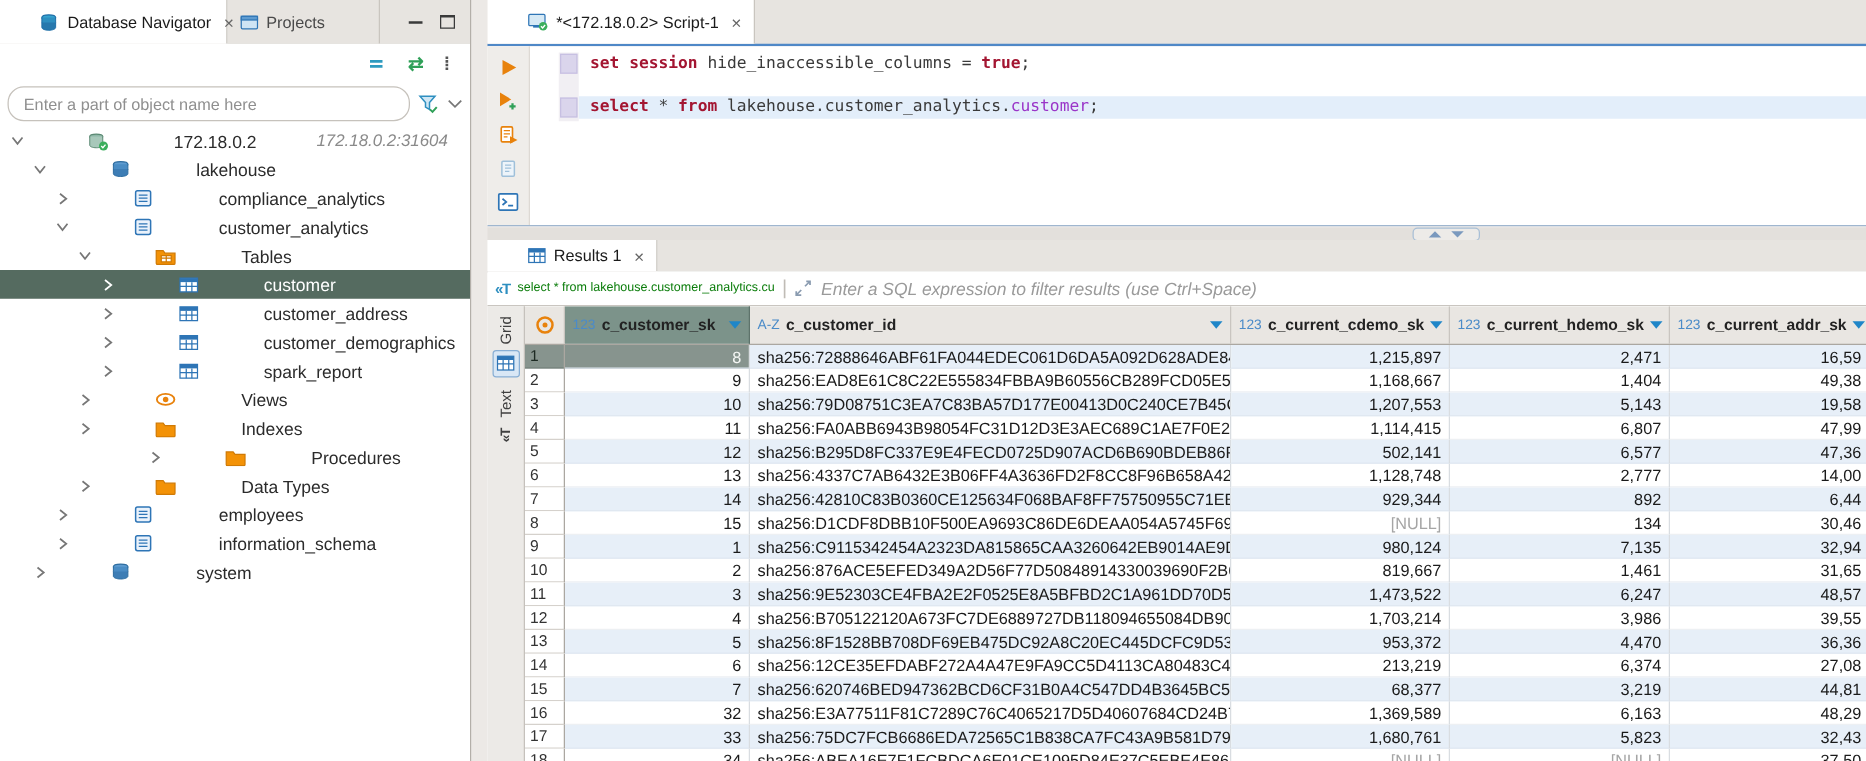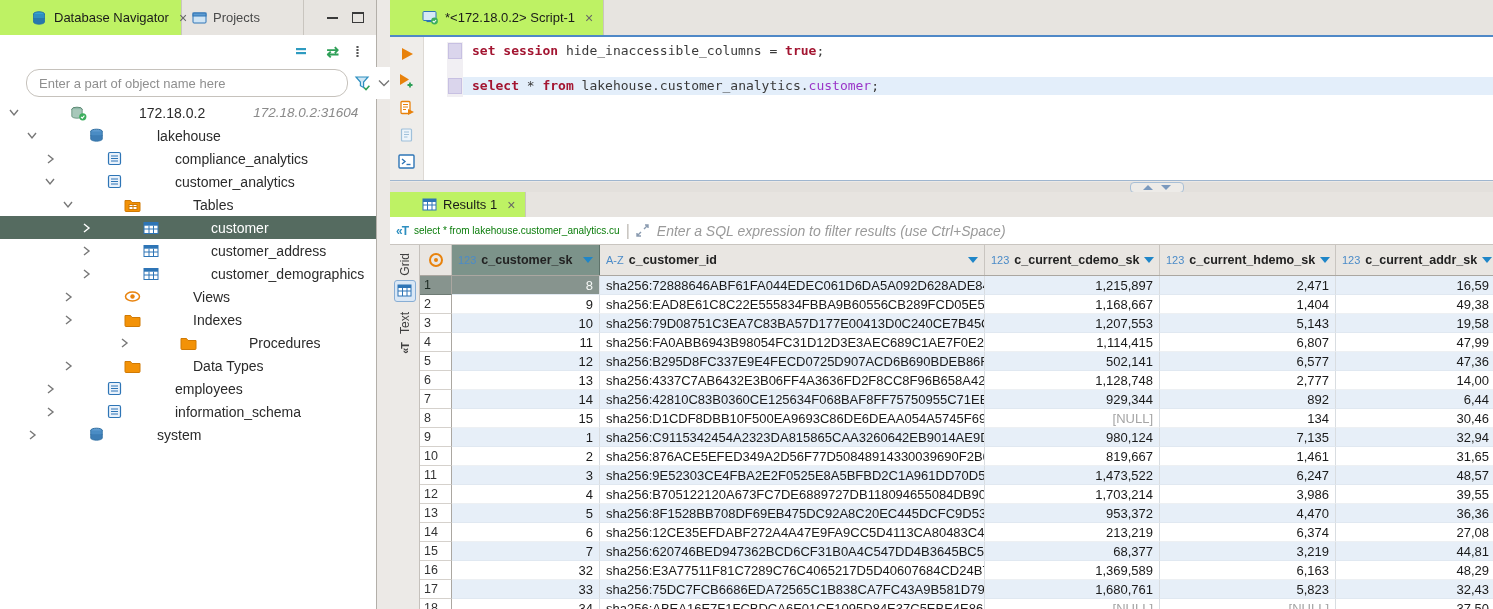--- a/index.html
+++ b/index.html
@@ -5,34 +5,34 @@
   html,body{margin:0;padding:0;background:#d8d5d1;}
   #app{position:relative;width:1493px;height:609px;background:#ECE9E6;overflow:hidden;
        font-family:"Liberation Sans",sans-serif;color:#2b2b2b;-webkit-font-smoothing:antialiased;}
   svg{display:block;}
 
   
   .tabbar{position:absolute;left:0;top:0;right:0;height:35px;background:#E7E4E0;
           border-bottom:1px solid #C2BEB8;display:flex;align-items:stretch;}
   .tab{display:flex;align-items:center;gap:6px;padding:0 10px;font-size:13px;color:#4a4a4a;
        border-right:1px solid #C9C5BF;background:transparent;white-space:nowrap;}
-  .tab.active{background:#bef264;color:#1a1a1a;padding-left:32px;}
+  .tab.active{background:#ffffff;color:#1a1a1a;padding-left:32px;}
   .tab .close{color:#666;font-size:14px;margin-left:4px;line-height:1;}
 
   
   #navigator{position:absolute;left:0;top:0;width:376px;height:609px;background:#ffffff;
              border-right:1px solid #B3AFA9;}
   #navigator .tabbar{height:35px;}
   .winbtns{margin-left:auto;display:flex;align-items:center;gap:14px;padding:0 12px;}
   .icon-min{width:11px;height:2px;background:#3a3a3a;}
   .icon-max{width:10px;height:8px;border:1px solid #3a3a3a;border-top:2px solid #3a3a3a;}
   #nav-tools{position:absolute;left:0;top:35px;width:100%;height:32px;background:#fff;
              display:flex;justify-content:flex-end;align-items:center;gap:16px;padding-right:16px;box-sizing:border-box;}
   .ntool{font-size:15px;line-height:1;}
-  #filter-row{position:absolute;left:0;top:67px;width:100%;height:32px;display:flex;align-items:center;gap:6px;padding:0 6px;box-sizing:border-box;background:#fff;margin-left:20px;}
+  #filter-row{position:absolute;left:0;top:67px;width:100%;height:32px;display:flex;align-items:center;gap:6px;padding:0 6px;box-sizing:border-box;background:#fff;}
   #object-filter{flex:1;height:26px;border:1px solid #C6C2BC;border-radius:13px;padding:0 12px;
                  font-size:13px;color:#333;outline:none;background:#fff;}
   #object-filter::placeholder{color:#8f8f8f;}
   #tree{position:absolute;left:0;top:101px;width:100%;bottom:0;background:#fff;overflow:hidden;}
   .trow{height:23px;display:flex;align-items:center;font-size:14px;color:#2b2b2b;cursor:default;white-space:nowrap;gap:48px;}
   .trow .chev{width:16px;display:flex;justify-content:center;flex:none;}
   .trow .nicon{width:17px;margin-right:4px;display:flex;justify-content:center;flex:none;}
   .trow .tsuffix{font-style:italic;color:#8a8a8a;font-size:13.5px;}
   .trow.selected{background:#556B60;color:#ffffff;}
 
@@ -273,20 +273,35 @@
           </span>
           <span class="nicon">
             <svg width="16" height="14" viewBox="0 0 16 14">
               <rect x="1" y="1.5" width="14" height="11" fill="#fff" stroke="#2E75B6"></rect>
               <rect x="1" y="1.5" width="14" height="3.2" fill="#2E75B6"></rect>
               <path d="M1 8h14M6 4.7v7.8M10.5 4.7v7.8" stroke="#2E75B6"></path>
             </svg>
           </span>
           <span class="tlabel">customer_demographics</span>
         </div>
+        <div class="trow" style="padding-left: 78px;">
+          <span class="chev">
+            <svg width="9" height="12" viewBox="0 0 9 12">
+              <polyline points="2,2 7,6 2,10" fill="none" stroke="#777" stroke-width="1.4"></polyline>
+            </svg>
+          </span>
+          <span class="nicon">
+            <svg width="16" height="14" viewBox="0 0 16 14">
+              <rect x="1" y="1.5" width="14" height="11" fill="#fff" stroke="#2E75B6"></rect>
+              <rect x="1" y="1.5" width="14" height="3.2" fill="#2E75B6"></rect>
+              <path d="M1 8h14M6 4.7v7.8M10.5 4.7v7.8" stroke="#2E75B6"></path>
+            </svg>
+          </span>
+          <span class="tlabel">spark_report</span>
+        </div>
         <div class="trow" style="padding-left: 60px;">
           <span class="chev">
             <svg width="9" height="12" viewBox="0 0 9 12">
               <polyline points="2,2 7,6 2,10" fill="none" stroke="#777" stroke-width="1.4"></polyline>
             </svg>
           </span>
           <span class="nicon">
             <svg width="17" height="13" viewBox="0 0 17 13">
               <ellipse cx="8.5" cy="6.5" rx="7" ry="4.4" fill="#fff" stroke="#E8820C" stroke-width="1.5"></ellipse>
               <circle cx="8.5" cy="6.5" r="2.2" fill="#E8820C"></circle>

